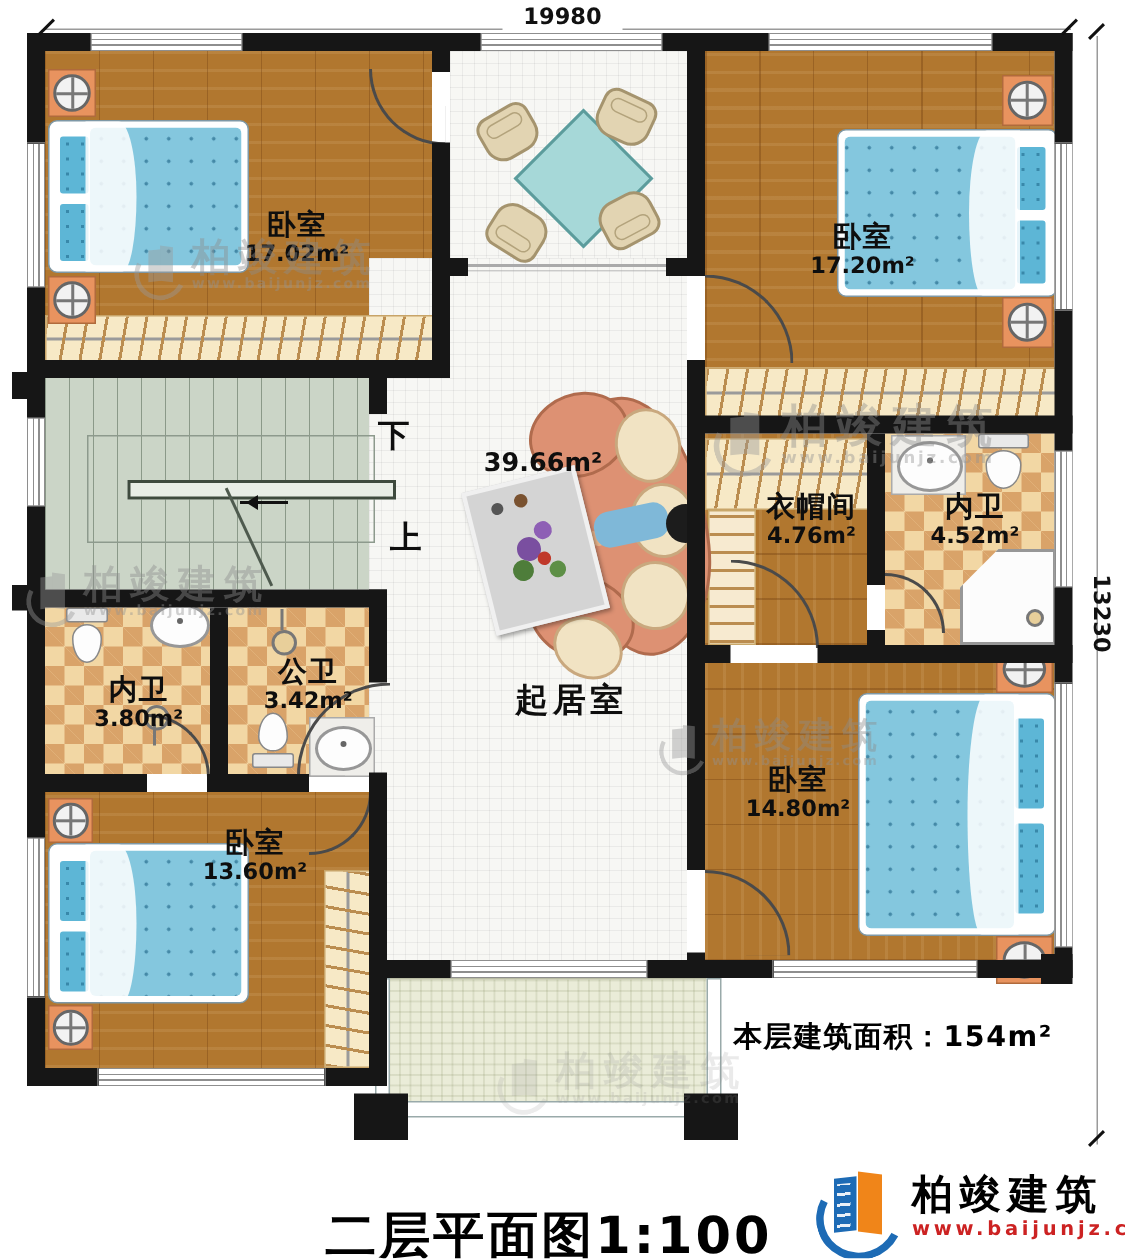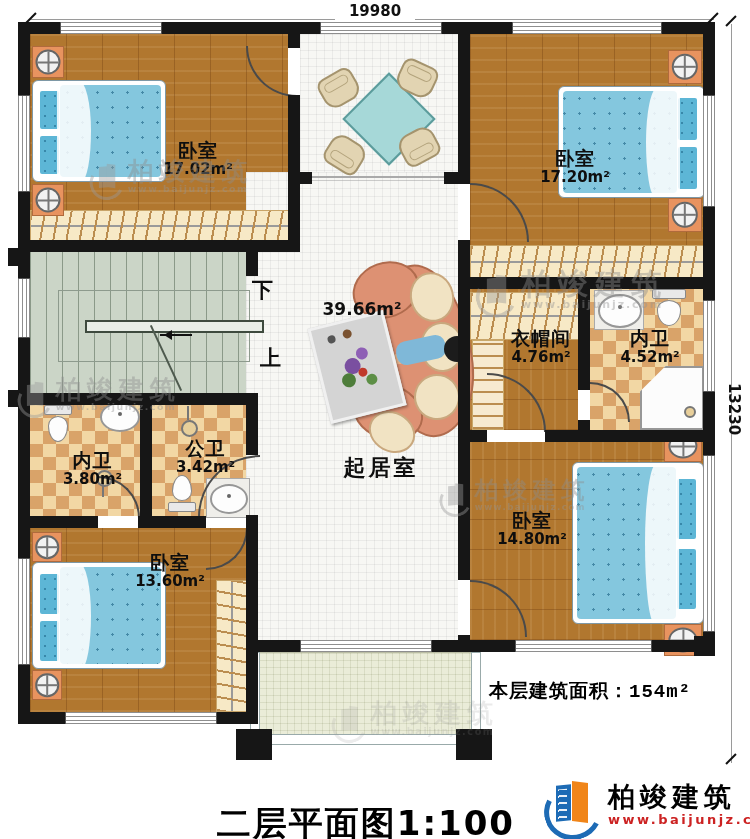--- a/index.html
+++ b/index.html
@@ -89,21 +89,21 @@
   .flower{position:absolute;border-radius:50%;z-index:4;}
   
   .room-label{position:absolute;z-index:8;text-align:center;color:#0e0e0e;font-weight:700;line-height:1.12;}
   .room-label .rn{display:block;font-size:19px;letter-spacing:1px;}
   .room-label .ra{display:block;font-size:15px;}
   .big-name .rn{font-size:22px;letter-spacing:3px;}
   .stair-char{position:absolute;z-index:8;font-size:21px;font-weight:700;color:#0e0e0e;}
   .dim-text{position:absolute;z-index:8;font-size:15px;font-weight:700;color:#111;background:#fff;text-align:center;}
   .dim-line{position:absolute;background:#9a9a9a;z-index:1;}
   .tick{position:absolute;width:14px;height:2px;background:#111;transform:rotate(-45deg);z-index:8;}
-  .info-line{position:absolute;z-index:8;font-size:19px;font-weight:700;color:#000;letter-spacing:1px;font-family:Liberation Mono, monospace;}
+  .info-line{position:absolute;z-index:8;font-size:19px;font-weight:700;color:#000;letter-spacing:1px;}
   .sheet-title{position:absolute;z-index:8;font-size:34px;font-weight:700;color:#000;text-align:right;
     border-bottom:4px solid #000;padding-bottom:3px;box-shadow:0 7px 0 -4px #c9c9c9;letter-spacing:2px;margin-top:17px;}
   
   .brand{position:absolute;z-index:8;display:flex;align-items:center;gap:8px;}
   .brand-mark{position:relative;width:58px;height:58px;}
   .swoosh{position:absolute;left:2px;top:8px;width:48px;height:46px;border-radius:50%;
     border:5px solid transparent;border-left-color:var(--logo_blue);border-bottom-color:var(--logo_blue);
     transform:rotate(-18deg);}
   .bldg-b{position:absolute;left:14px;top:9px;width:15px;height:36px;background:var(--logo_blue);transform:skewY(-6deg);
     background-image:repeating-linear-gradient(0deg,rgba(255,255,255,.9) 0 2px,transparent 2px 7px);

